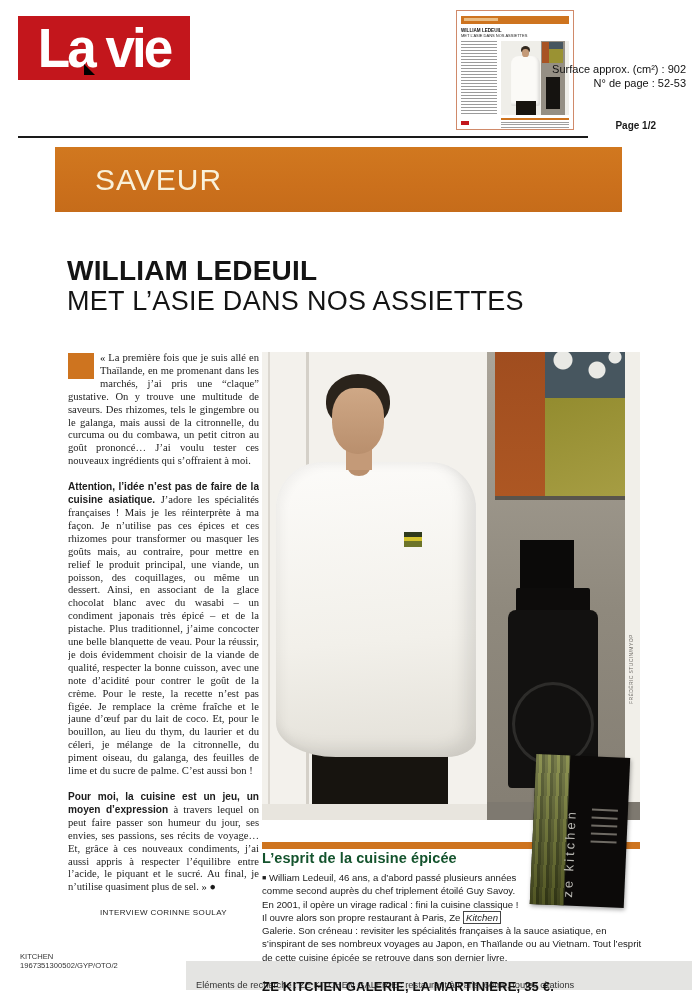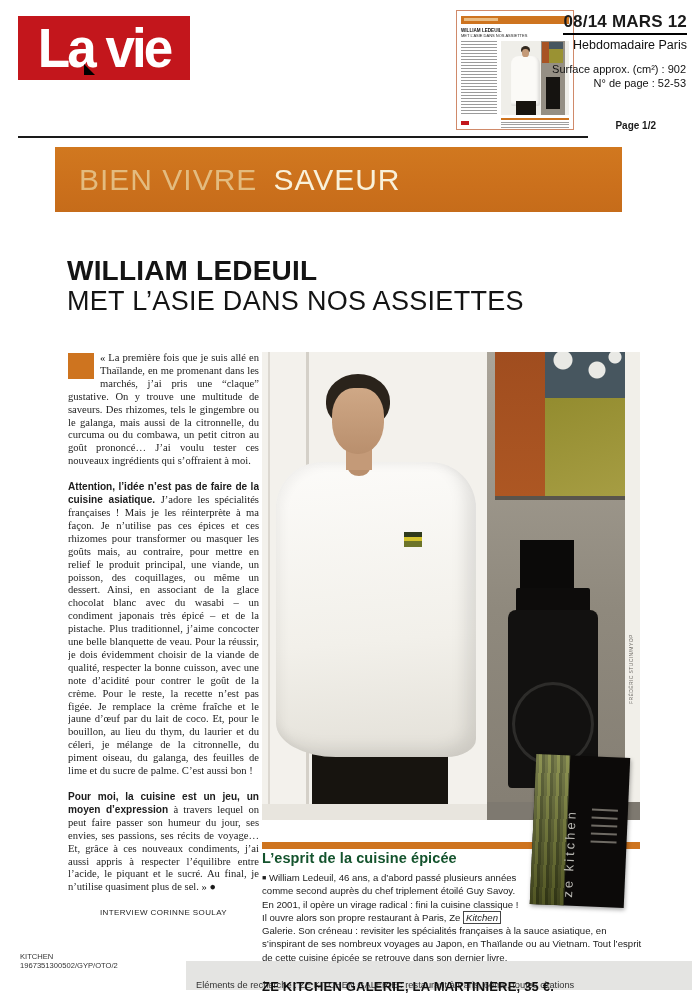--- a/index.html
+++ b/index.html
@@ -164,33 +164,28 @@
       <div class="tp-body"></div>
       <div class="tp-pants"></div>
       <div class="tp-hair"></div>
       <div class="tp-face"></div>
     </div>
     <div class="thumb-rule"></div>
     <div class="thumb-caplines"></div>
     <div class="thumb-mark"></div>
   </div>
 
-  <div class="date-block">
-    <div class="date-line">08/14 MARS 12</div>
-    <div class="periodicity">Hebdomadaire Paris</div>
-  </div>
   <div class="surface-block">
     <div>Surface approx. (cm²) : 902</div>
     <div>N° de page : 52-53</div>
   </div>
   <div class="page-indicator">Page 1/2</div>
   <div class="header-rule"></div>
 
   <div class="banner">
-    <span class="banner-section">BIEN VIVRE</span>
     <span class="banner-rubric">SAVEUR</span>
   </div>
 
   <div class="headline">
     <div class="l1">WILLIAM LEDEUIL</div>
     <div class="l2">MET L’ASIE DANS NOS ASSIETTES</div>
   </div>
 
   <div class="body-col">
     <p><span class="dropsq"></span><span>« La première fois que je suis allé en Thaïlande, en me promenant dans les marchés, j’ai pris une “claque” gustative. On y trouve une multitude de saveurs. Des rhizomes, tels le gingembre ou le galanga, mais aussi de la citronnelle, du curcuma ou du combawa, un petit citron au goût prononcé… J’ai voulu tester ces nouveaux ingrédients qui s’offraient à moi.</span></p>

